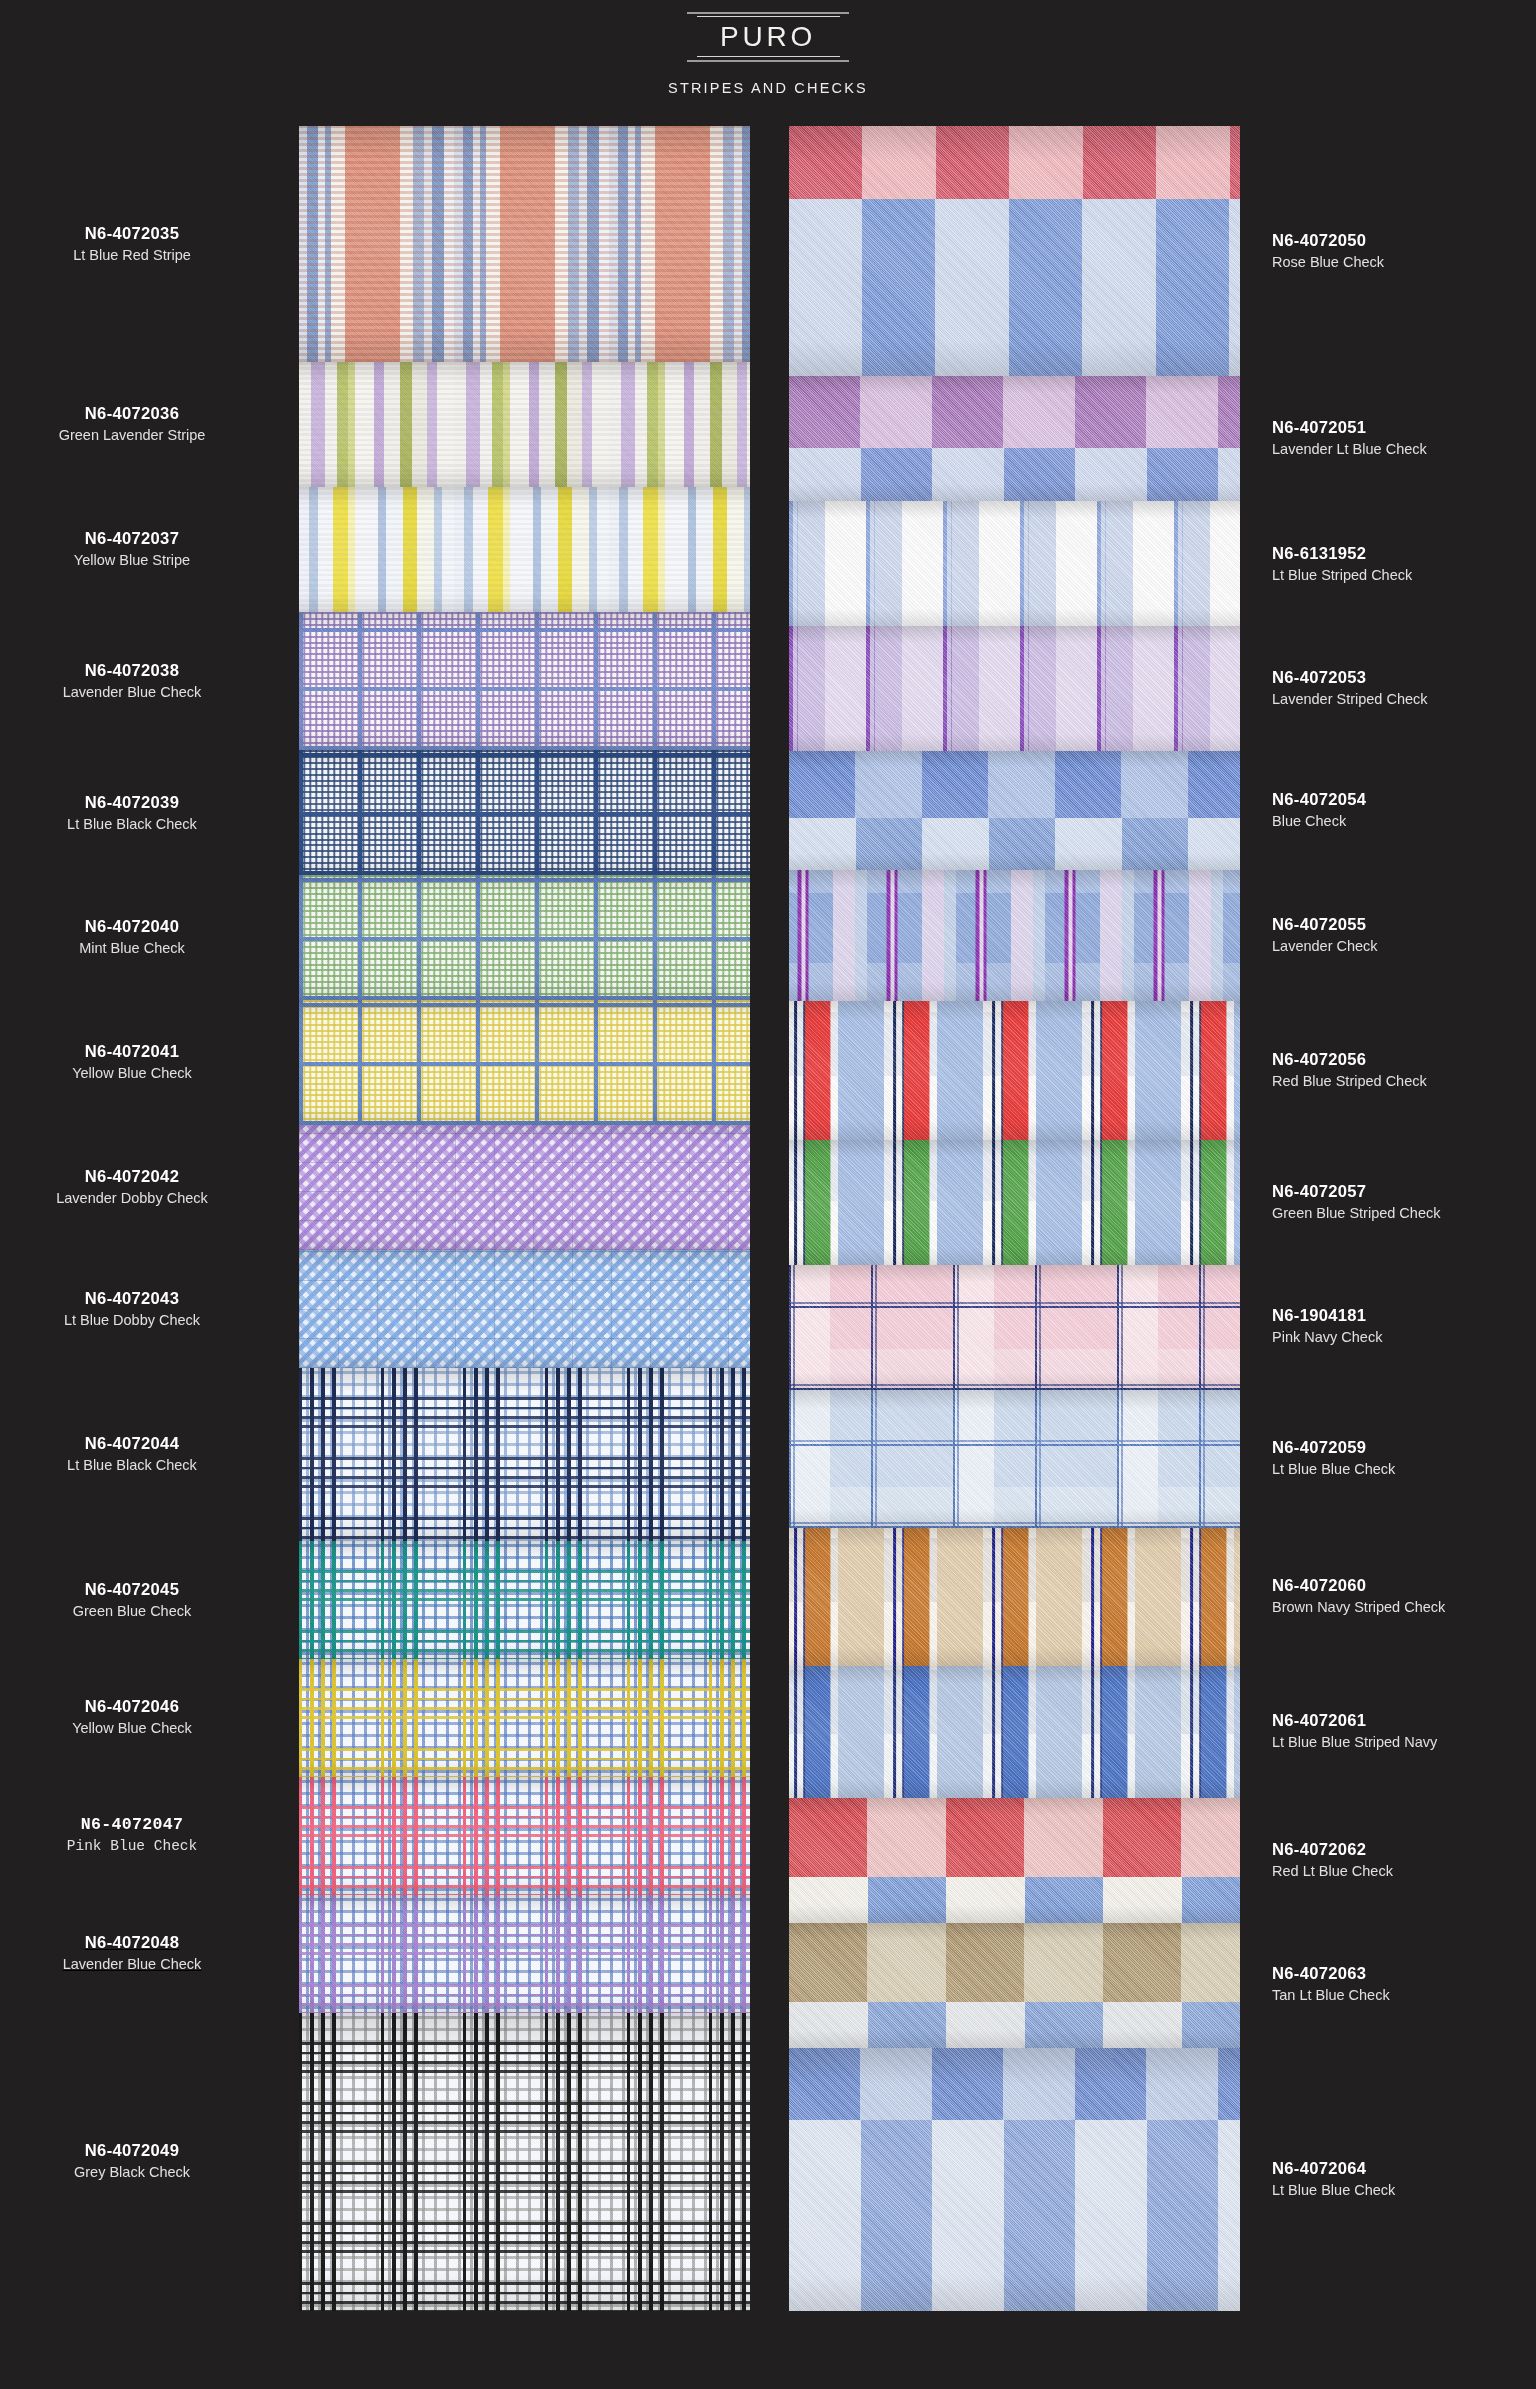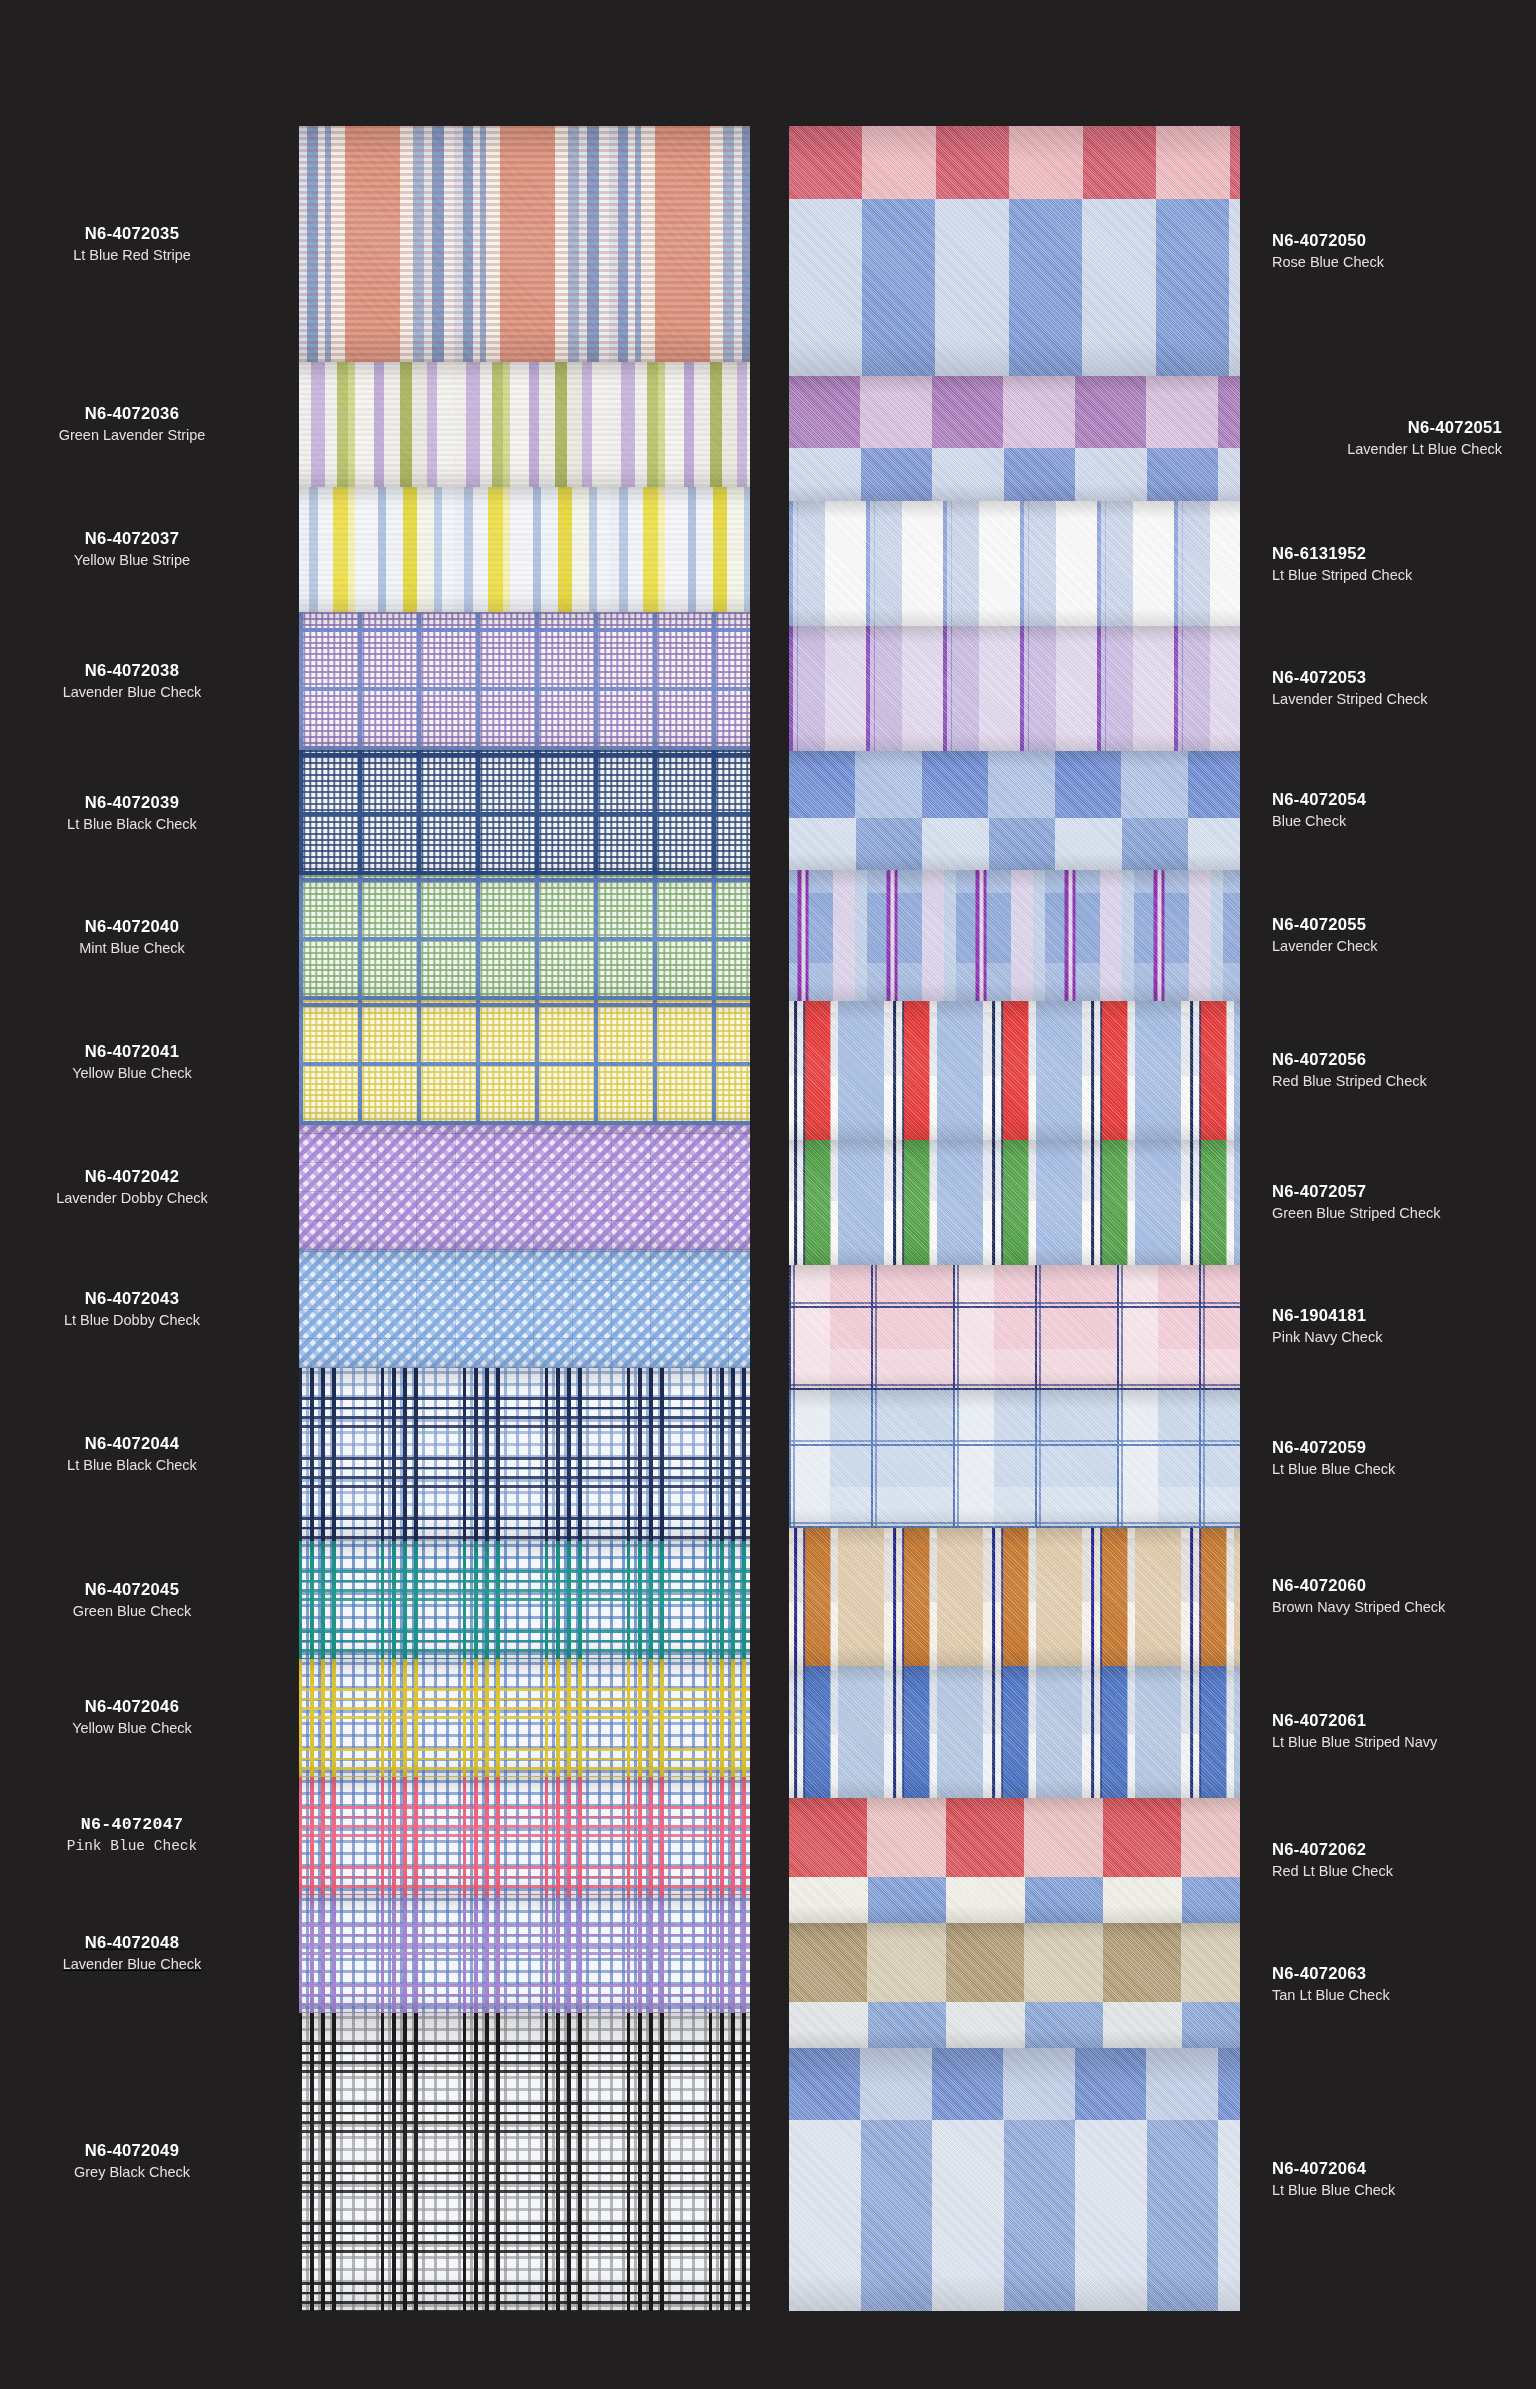--- a/index.html
+++ b/index.html
@@ -128,20 +128,32 @@
     color: #e3e1df;
     line-height: 1.28;
     margin-top: 1.7px;
   }
 </style>
 </head>
 <body>
 
 <div id="page">
 
+  <div id="header">
+    <div class="logo-block">
+      <div class="rule-outer"></div>
+      <div class="gap-2"></div>
+      <div class="rule-inner"></div>
+      <div class="logo-word">PURO</div>
+      <div class="rule-inner"></div>
+      <div class="gap-3"></div>
+      <div class="rule-outer"></div>
+    </div>
+    <div id="subtitle">STRIPES AND CHECKS</div>
+  </div>
 
   <div class="column" id="col-left">
       <div class="swatch" style="flex: 1 1 10.7937%; background-image: repeating-linear-gradient(0deg, rgba(170, 90, 70, 0.3) 0px, rgba(170, 90, 70, 0.3) 2.6px, rgba(255, 255, 255, 0) 2.6px, rgba(255, 255, 255, 0) 6px), repeating-linear-gradient(90deg, rgb(217, 226, 239) 0px, rgb(217, 226, 239) 8.5px, rgb(126, 159, 208) 8.5px, rgb(126, 159, 208) 19px, rgb(232, 238, 246) 19px, rgb(232, 238, 246) 25.6px, rgb(143, 171, 214) 25.6px, rgb(143, 171, 214) 32px, rgb(246, 243, 238) 32px, rgb(246, 243, 238) 46px, rgb(225, 154, 134) 46px, rgb(225, 154, 134) 101px, rgb(247, 242, 236) 101px, rgb(247, 242, 236) 114px, rgb(159, 183, 219) 114px, rgb(159, 183, 219) 125px, rgb(223, 231, 241) 125px, rgb(223, 231, 241) 133px, rgb(123, 156, 205) 133px, rgb(123, 156, 205) 145px, rgb(238, 241, 246) 145px, rgb(238, 241, 246) 155px); background-size: auto, auto;">
         <div class="weave"></div>
         <div class="shade"></div>
       </div>
       <div class="swatch" style="flex: 1 1 5.71429%; background-image: repeating-linear-gradient(0deg, rgba(120, 120, 140, 0.1) 0px, rgba(120, 120, 140, 0.1) 2.6px, rgba(255, 255, 255, 0) 2.6px, rgba(255, 255, 255, 0) 5.1px), repeating-linear-gradient(90deg, rgb(242, 241, 236) 0px, rgb(242, 241, 236) 12px, rgb(201, 180, 221) 12px, rgb(201, 180, 221) 25.6px, rgb(244, 242, 238) 25.6px, rgb(244, 242, 238) 38px, rgb(185, 196, 106) 38px, rgb(185, 196, 106) 49px, rgb(213, 217, 140) 49px, rgb(213, 217, 140) 56px, rgb(246, 244, 239) 56px, rgb(246, 244, 239) 75px, rgb(194, 170, 216) 75px, rgb(194, 170, 216) 85px, rgb(241, 239, 234) 85px, rgb(241, 239, 234) 101px, rgb(170, 181, 94) 101px, rgb(170, 181, 94) 113px, rgb(236, 234, 223) 113px, rgb(236, 234, 223) 128px, rgb(203, 184, 222) 128px, rgb(203, 184, 222) 138px, rgb(245, 243, 238) 138px, rgb(245, 243, 238) 155px); background-size: auto, auto;">
         <div class="weave"></div>
         <div class="shade"></div>
       </div>
@@ -321,21 +333,21 @@
       <div class="label left" style="top: 2141px;">
         <span class="code">N6-4072049</span>
         <span class="desc">Grey Black Check</span>
       </div>
     </div>
   <div id="labels-right">
       <div class="label right" style="top: 231px;">
         <span class="code">N6-4072050</span>
         <span class="desc">Rose Blue Check</span>
       </div>
-      <div class="label right" style="top: 418px; text-align: right;">
+      <div class="label right" style="top: 418px;">
         <span class="code">N6-4072051</span>
         <span class="desc">Lavender Lt Blue Check</span>
       </div>
       <div class="label right" style="top: 544px;">
         <span class="code">N6-6131952</span>
         <span class="desc">Lt Blue Striped Check</span>
       </div>
       <div class="label right" style="top: 668px;">
         <span class="code">N6-4072053</span>
         <span class="desc">Lavender Striped Check</span>

